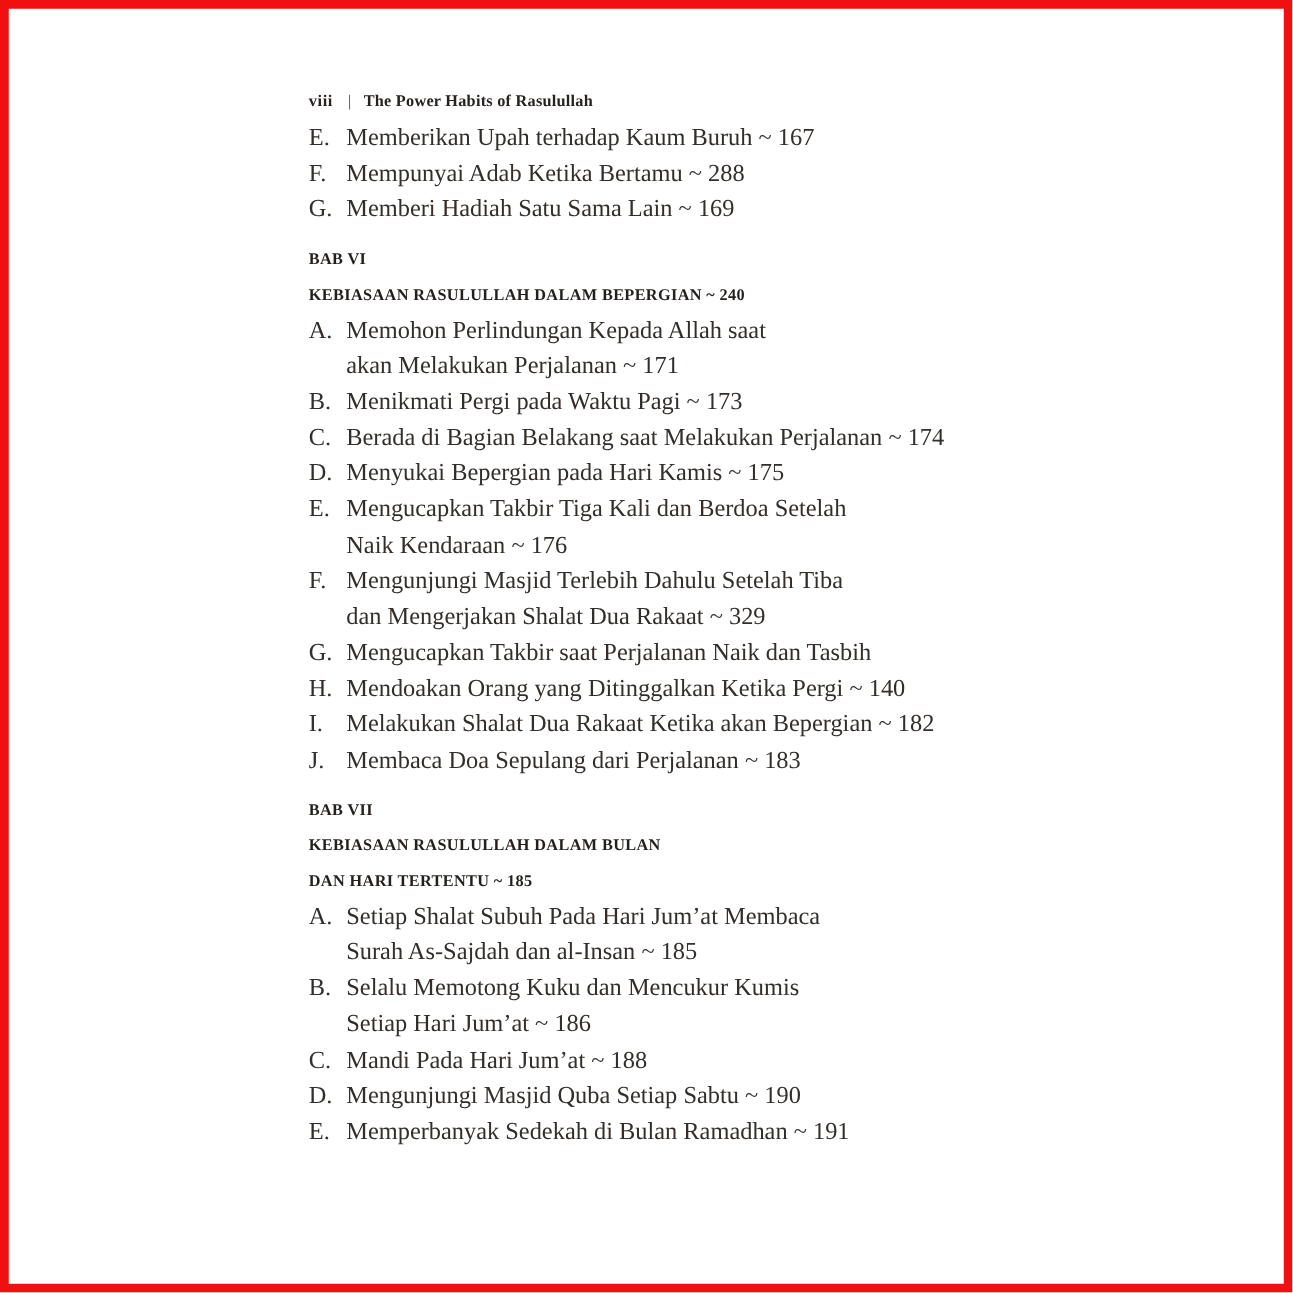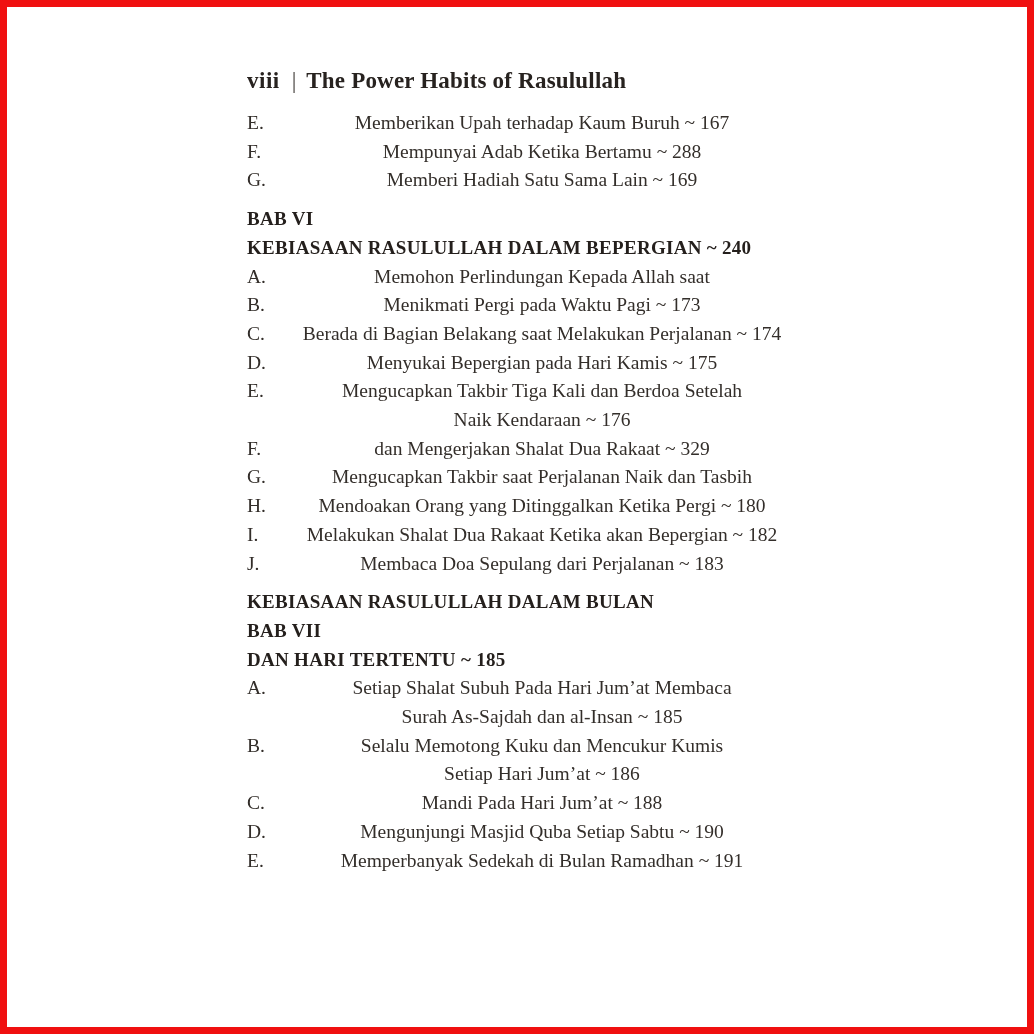--- a/index.html
+++ b/index.html
@@ -18,45 +18,45 @@
     font-family: "Liberation Serif", serif;
     color: #332e2a;
   }
   .content {
     position: absolute;
     left: 240px;
     top: 62px;
     width: 560px;
   }
   .running-header {
-    font-size: 23px;
+    font-size: 13px;
     line-height: 24px;
     color: #27221f;
-    margin-bottom: 16px;
+    margin-bottom: 4px;
     white-space: nowrap;
   }
   .running-header .page-num {
     font-weight: bold;
     letter-spacing: 0.5px;
   }
   .running-header .sep {
     margin: 0 10px 0 12px;
     color: #44403c;
   }
   .running-header .book-title {
     font-weight: bold;
     letter-spacing: 0.2px;
   }
   .section {
     margin: 0;
   }
   .section-heading {
     margin-top: 10px;
     font-weight: bold;
-    font-size: 19px;
+    font-size: 13px;
     line-height: 28.7px;
     color: #241f1c;
     letter-spacing: 0.3px;
   }
   .section-heading .heading-line {
     white-space: nowrap;
   }
   .item-list {
     list-style: none;
     margin: 0;
@@ -67,21 +67,20 @@
   .toc-item {
     display: flex;
     align-items: flex-start;
   }
   .toc-item .letter {
     flex: 0 0 30px;
     width: 30px;
   }
   .toc-item .item-lines {
     flex: 1 1 auto;
-    text-align: center;
   }
   .toc-item .item-line {
     white-space: nowrap;
   }
 </style>
 </head>
 <body>
 
 <div class="page">
   <div class="content">
@@ -116,20 +115,21 @@
         <div class="section">
           <div class="section-heading">
             <div class="heading-line">BAB VI</div>
             <div class="heading-line">KEBIASAAN RASULULLAH DALAM BEPERGIAN ~ 240</div>
           </div>
           <ul class="item-list">
             <li class="toc-item">
               <span class="letter">A.</span>
               <span class="item-lines">
                 <div class="item-line">Memohon Perlindungan Kepada Allah saat</div>
+                <div class="item-line">akan Melakukan Perjalanan ~ 171</div>
               </span>
             </li>
             <li class="toc-item">
               <span class="letter">B.</span>
               <span class="item-lines">
                 <div class="item-line">Menikmati Pergi pada Waktu Pagi ~ 173</div>
               </span>
             </li>
             <li class="toc-item">
               <span class="letter">C.</span>
@@ -146,53 +146,54 @@
             <li class="toc-item">
               <span class="letter">E.</span>
               <span class="item-lines">
                 <div class="item-line">Mengucapkan Takbir Tiga Kali dan Berdoa Setelah</div>
                 <div class="item-line">Naik Kendaraan  ~ 176</div>
               </span>
             </li>
             <li class="toc-item">
               <span class="letter">F.</span>
               <span class="item-lines">
+                <div class="item-line">Mengunjungi Masjid Terlebih Dahulu Setelah Tiba</div>
                 <div class="item-line">dan Mengerjakan Shalat Dua Rakaat ~ 329</div>
               </span>
             </li>
             <li class="toc-item">
               <span class="letter">G.</span>
               <span class="item-lines">
                 <div class="item-line">Mengucapkan Takbir saat Perjalanan Naik dan Tasbih</div>
               </span>
             </li>
             <li class="toc-item">
               <span class="letter">H.</span>
               <span class="item-lines">
-                <div class="item-line">Mendoakan Orang yang Ditinggalkan Ketika Pergi ~ 180</div>
+                <div class="item-line">Mendoakan Orang yang Ditinggalkan Ketika Pergi ~ 140</div>
               </span>
             </li>
             <li class="toc-item">
               <span class="letter">I.</span>
               <span class="item-lines">
                 <div class="item-line">Melakukan Shalat Dua Rakaat Ketika akan Bepergian ~ 182</div>
               </span>
             </li>
             <li class="toc-item">
               <span class="letter">J.</span>
               <span class="item-lines">
                 <div class="item-line">Membaca Doa Sepulang dari Perjalanan ~ 183</div>
               </span>
             </li>
           </ul>
         </div>
         <div class="section">
           <div class="section-heading">
+            <div class="heading-line">BAB VII</div>
             <div class="heading-line">KEBIASAAN RASULULLAH DALAM BULAN</div>
-            <div class="heading-line">BAB VII</div>
             <div class="heading-line">DAN HARI TERTENTU ~ 185</div>
           </div>
           <ul class="item-list">
             <li class="toc-item">
               <span class="letter">A.</span>
               <span class="item-lines">
                 <div class="item-line">Setiap Shalat Subuh Pada Hari Jum’at Membaca</div>
                 <div class="item-line">Surah As-Sajdah dan al-Insan ~ 185</div>
               </span>
             </li>

